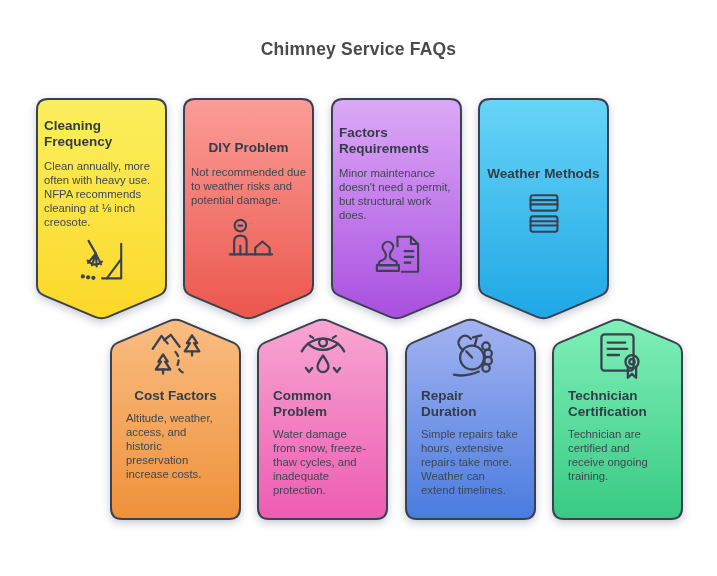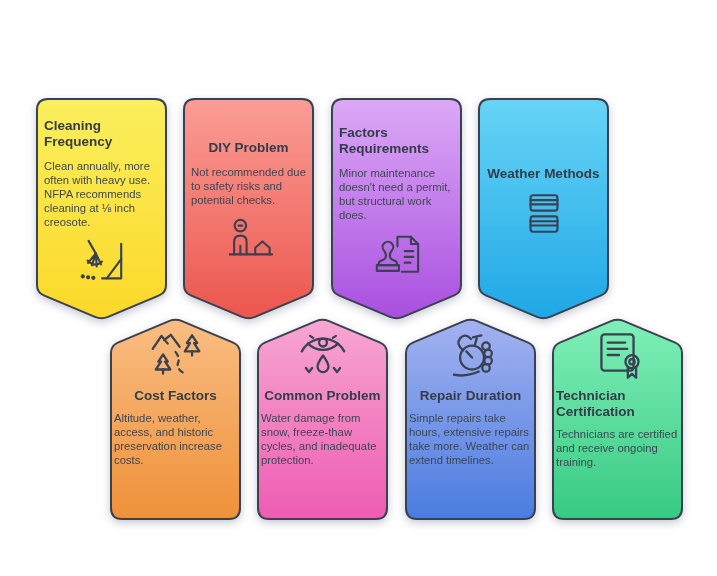--- a/index.html
+++ b/index.html
@@ -16,31 +16,32 @@
   .card.botrow { top:318px; height:203px; }
   .shape {
     position:absolute; left:0; top:0; width:100%; height:100%;
     filter:drop-shadow(0 3.5px 4px rgba(55,60,90,0.28));
   }
   .content {
     position:absolute; left:0; top:0; right:0; bottom:0;
     display:flex; flex-direction:column; align-items:center; text-align:left;
   }
   .content.topc { justify-content:center; padding:12px 8px 26px; gap:9px; box-sizing:border-box; }
-  .content.botc { justify-content:flex-start; padding:11px 4px 10px; gap:7px; box-sizing:border-box; }
+  .content.botc { justify-content:flex-start; padding:11px 16px 10px; gap:7px; box-sizing:border-box; }
   .card-title { font-size:13.5px; font-weight:700; color:#333d49; line-height:1.18; margin:0; }
   .card-body  { font-size:11.3px; color:#3d4753; line-height:1.24; margin:0; }
   .icon { flex:0 0 auto; }
   .icon svg { display:block; }
 </style>
 </head>
 <body>
 
 <div class="stage">
 
+  <h1 class="page-title">Chimney Service FAQs</h1>
 
   <div class="card toprow" style="left:36px">
     <svg class="shape" viewBox="0 0 131 222">
       <defs>
           <linearGradient id="g0" x1="0" y1="0" x2="0" y2="1">
         <stop offset="0" stop-color="#faef5d"></stop>
         <stop offset="1" stop-color="#fcd829"></stop>
       </linearGradient>
         </defs>
       <path d="M12 1 H119 Q130 1 130 12 V187 Q130 194.5 123.2 197.4 L72 218.9 Q65.5 221.6 59 218.9 L7.8 197.4 Q1 194.5 1 187 V12 Q1 1 12 1 Z" fill="url(#g0)" stroke="#3a4150" stroke-width="2" stroke-linejoin="round"></path>
@@ -68,21 +69,21 @@
       <defs>
           <linearGradient id="g1" x1="0" y1="0" x2="0" y2="1">
         <stop offset="0" stop-color="#fa9d96"></stop>
         <stop offset="1" stop-color="#ec564d"></stop>
       </linearGradient>
         </defs>
       <path d="M12 1 H119 Q130 1 130 12 V187 Q130 194.5 123.2 197.4 L72 218.9 Q65.5 221.6 59 218.9 L7.8 197.4 Q1 194.5 1 187 V12 Q1 1 12 1 Z" fill="url(#g1)" stroke="#3a4150" stroke-width="2" stroke-linejoin="round"></path>
     </svg>
     <div class="content topc">
       <h3 class="card-title">DIY Problem</h3>
-      <p class="card-body">Not recommended due to safety risks and potential checks.</p>
+      <p class="card-body">Not recommended due to weather risks and potential damage.</p>
       <div class="icon">
         <svg viewBox="0 0 56 50" width="54" height="48" fill="none" stroke="#3a4150" stroke-width="2.2" stroke-linecap="round" stroke-linejoin="round">
           <circle cx="19" cy="10" r="6"></circle>
           <path d="M17 10 H21"></path>
           <path d="M12.5 40 V27 Q12.5 20.5 19 20.5 Q25.5 20.5 25.5 27 V40"></path>
           <path d="M19 31 V40"></path>
           <path d="M34.5 40 V33 L42 26.5 L49.5 33 V40"></path>
           <path d="M8 40 H52"></path>
         </svg>
       </div>
@@ -234,17 +235,17 @@
       <div class="icon">
         <svg viewBox="0 0 56 50" width="58" height="52" fill="none" stroke="#3a4150" stroke-width="2.2" stroke-linecap="round" stroke-linejoin="round">
           <rect x="12" y="5" width="31" height="35" rx="3"></rect>
           <path d="M18 13 H35 M18 19 H37 M18 25 H29"></path>
           <circle cx="41.5" cy="31.5" r="6.3"></circle>
           <circle cx="41.5" cy="31.5" r="2.6"></circle>
           <path d="M37.5 36.5 V47 L41.5 43.2 L45.5 47 V36.5"></path>
         </svg>
       </div>
       <h3 class="card-title">Technician Certification</h3>
-      <p class="card-body">Technicians are certified and receive ongoing training.</p>
+      <p class="card-body">Technician are certified and receive ongoing training.</p>
     </div>
   </div>
 
 </div>
 
 </body></html>

